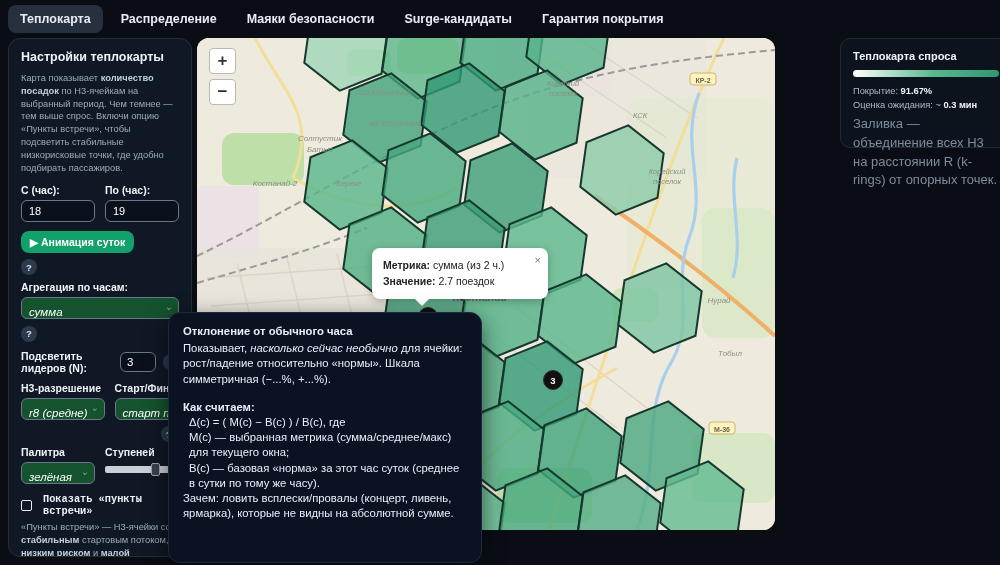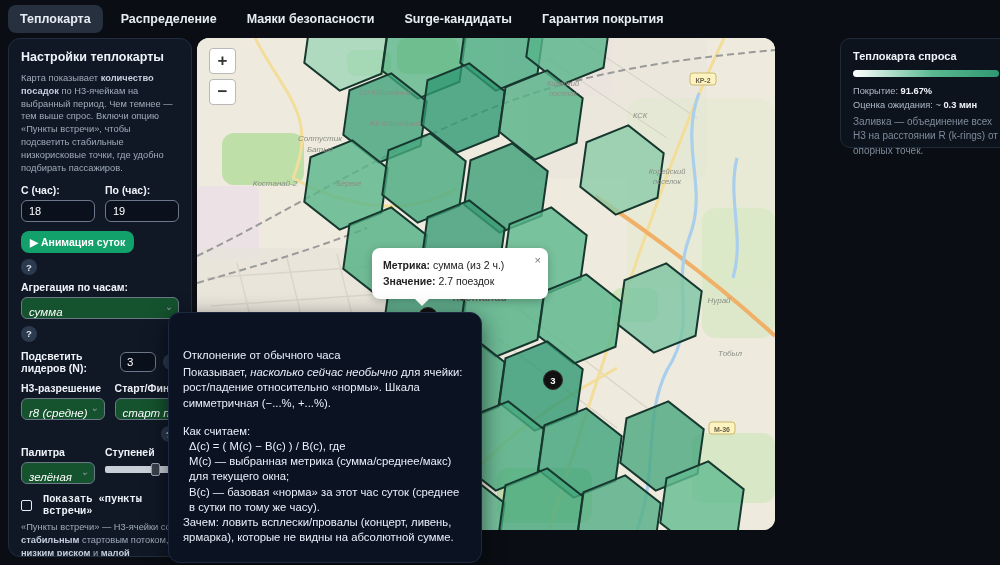--- a/index.html
+++ b/index.html
@@ -67,34 +67,34 @@
   .map-tip .close { position:absolute; right:7px; top:4px; color:#777; font-size:11px; cursor:pointer; }
   .map-tip .arrow { position:absolute; left:42px; bottom:-7px; width:0; height:0;
     border-left:8px solid transparent; border-right:8px solid transparent;
     border-top:8px solid #fff; }
 
   
   .explain { position:absolute; left:168px; top:312px; width:314px; height:251px;
     background:#0b1322; border:1px solid #1d2940; border-radius:12px;
     box-shadow:0 6px 22px rgba(0,0,0,.55); padding:11px 14px; z-index:10;
     font-size:11.3px; line-height:15.2px; color:#e9effa; overflow:hidden; }
-  .explain .ttl { font-weight:400; margin-bottom:2px;margin-top:24px; }
-  .explain .sec { font-weight:400; margin-top:13px; }
+  .explain .ttl { font-weight:700; margin-bottom:2px; }
+  .explain .sec { font-weight:700; margin-top:13px; }
   .explain .frm { padding-left:6px; }
   .explain .b { font-weight:400; } .explain .i { font-style:italic; }
 
   
   .legend { position:absolute; left:840px; top:38px; width:172px; height:110px;
     background:#0c131d; border:1px solid #202b39; border-radius:10px; padding:11px 12px; }
   .legend .ttl { font-size:11px; font-weight:700; margin-bottom:8px; }
   .legend .grad { height:7px; border-radius:4px;
     background:linear-gradient(90deg,#ffffff,#59b890 55%,#2f9873); margin-bottom:8px; }
   .legend .line { font-size:9.3px; color:#aeb9c8; line-height:1.5; }
   .legend .line .b { font-weight:700; color:#f0f5fb; }
-  .legend .desc { font-size:10px; color:#7f8b9b; margin-top:2px; line-height:1.45; }
+  .legend .desc { font-size:13px; color:#7f8b9b; margin-top:2px; line-height:1.45; }
 </style>
 </head>
 <body>
 
 <div class="page">
 
   <div class="nav" id="nav">
       <div class="tab active">Теплокарта</div>
       <div class="tab">Распределение</div>
       <div class="tab">Маяки безопасности</div>

